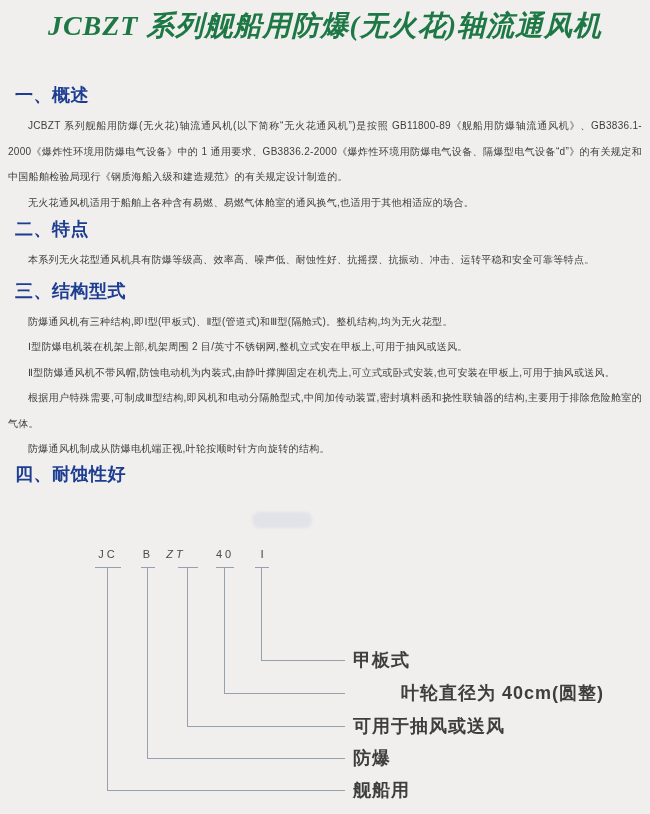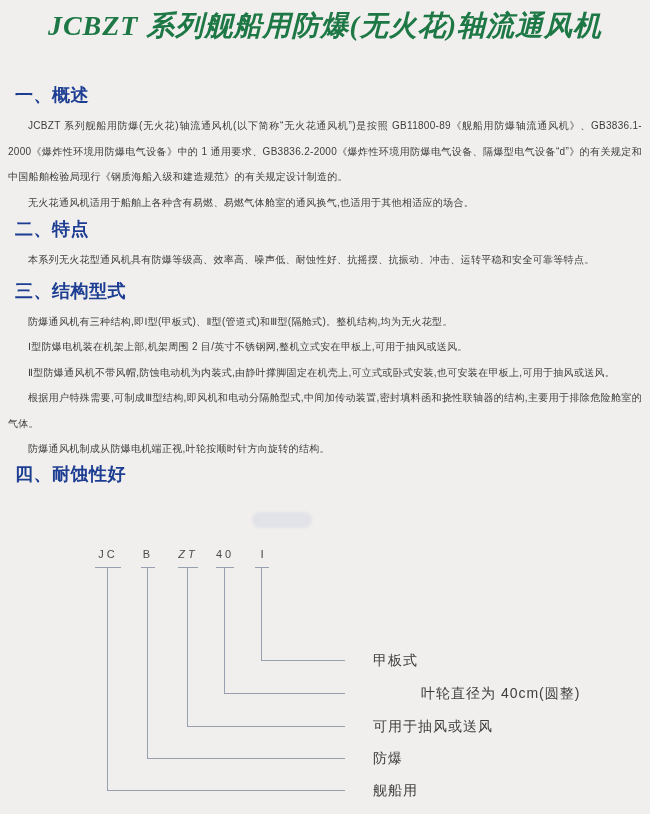--- a/index.html
+++ b/index.html
@@ -51,29 +51,30 @@
     transform:translateX(-50%);
     font-size:11px; line-height:16px;
     color:#4a4a4a; letter-spacing:3px;
     white-space:nowrap;
   }
   .code.serif { font-family:"Liberation Serif", serif; letter-spacing:0; }
   .u { position:absolute; top:567px; height:1px; background:#96a0ae; }
   .v { position:absolute; width:1px; top:568px; background:#96a0ae; }
   .h { position:absolute; height:1px; background:#96a0ae; }
   .lbl {
-    position:absolute; left:373px;
-    font-size:14px; line-height:17px;
+    position:absolute; left:353px;
+    font-size:18px; line-height:17px;
     color:#3e3e3e; letter-spacing:1px;
     white-space:nowrap;
+    font-weight:bold;
   }
   
   .c0 .code { left:108px; } .c0 .u { left:95px;  width:26px; } .c0 .v { left:107px; height:222px; } .c0 .h { top:790px; left:107px; width:238px; } .c0 .lbl { top:782px; }
   .c1 .code { left:148px; } .c1 .u { left:141px; width:14px; } .c1 .v { left:147px; height:190px; } .c1 .h { top:758px; left:147px; width:198px; } .c1 .lbl { top:750px; }
-  .c2 .code { left:188px;font-style:italic; } .c2 .u { left:178px; width:20px; } .c2 .v { left:187px; height:158px; } .c2 .h { top:726px; left:187px; width:158px; } .c2 .lbl { top:718px; }
+  .c2 .code { left:176px;font-style:italic; } .c2 .u { left:178px; width:20px; } .c2 .v { left:187px; height:158px; } .c2 .h { top:726px; left:187px; width:158px; } .c2 .lbl { top:718px; }
   .c3 .code { left:225px; } .c3 .u { left:216px; width:18px; } .c3 .v { left:224px; height:125px; } .c3 .h { top:693px; left:224px; width:121px; } .c3 .lbl { top:685px;padding-left:48px; }
   .c4 .code { left:262px; } .c4 .u { left:255px; width:14px; } .c4 .v { left:261px; height:92px;  } .c4 .h { top:660px; left:261px; width:84px;  } .c4 .lbl { top:652px; }
   
   .smudge {
     position:absolute; left:252px; top:512px;
     width:60px; height:16px;
     background:#e2e2e9;
     border-radius:8px;
     filter:blur(1px);
   }

